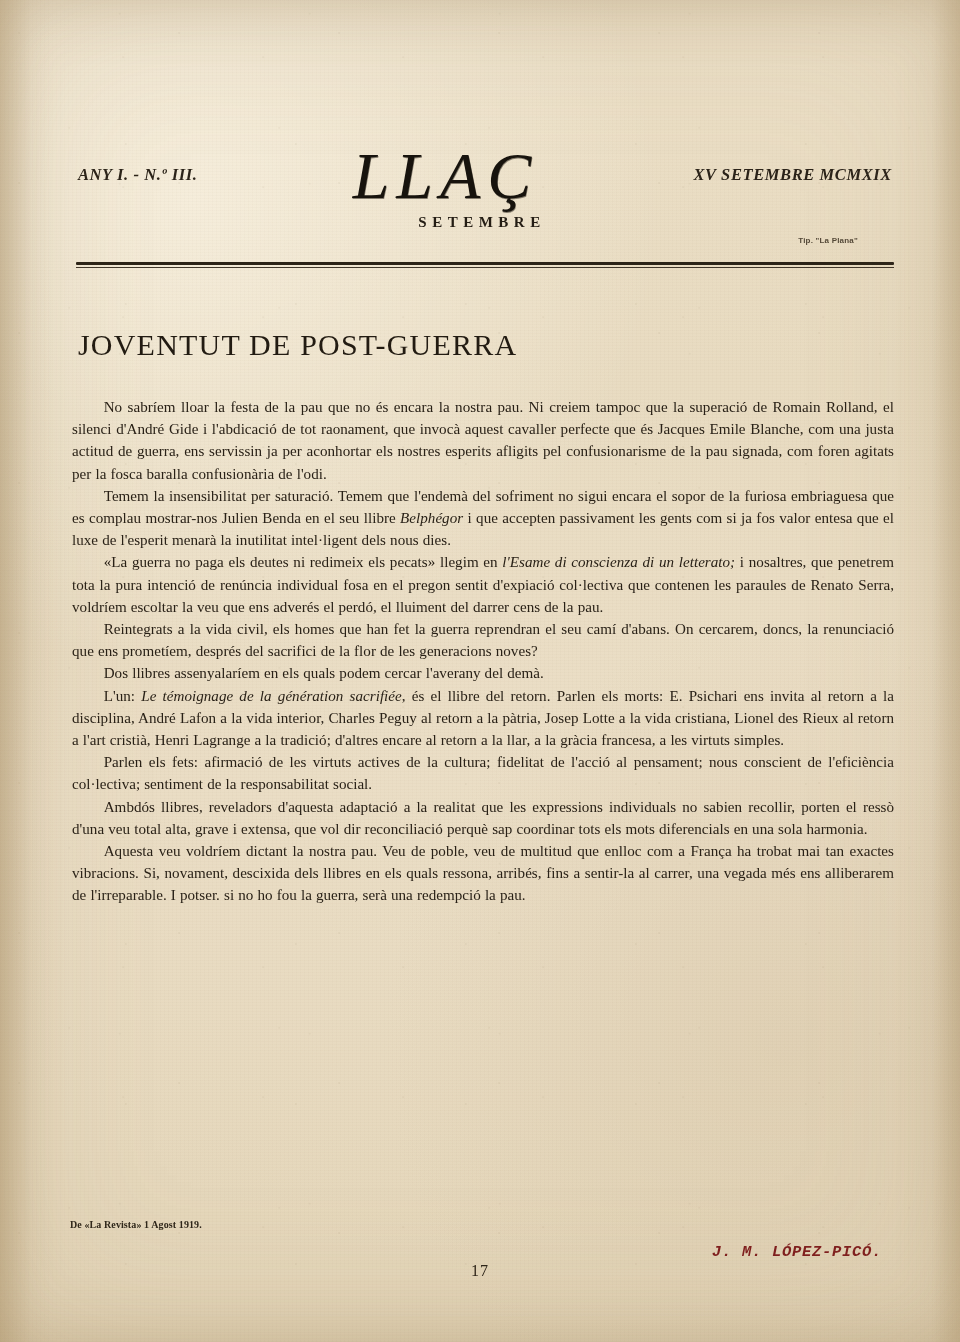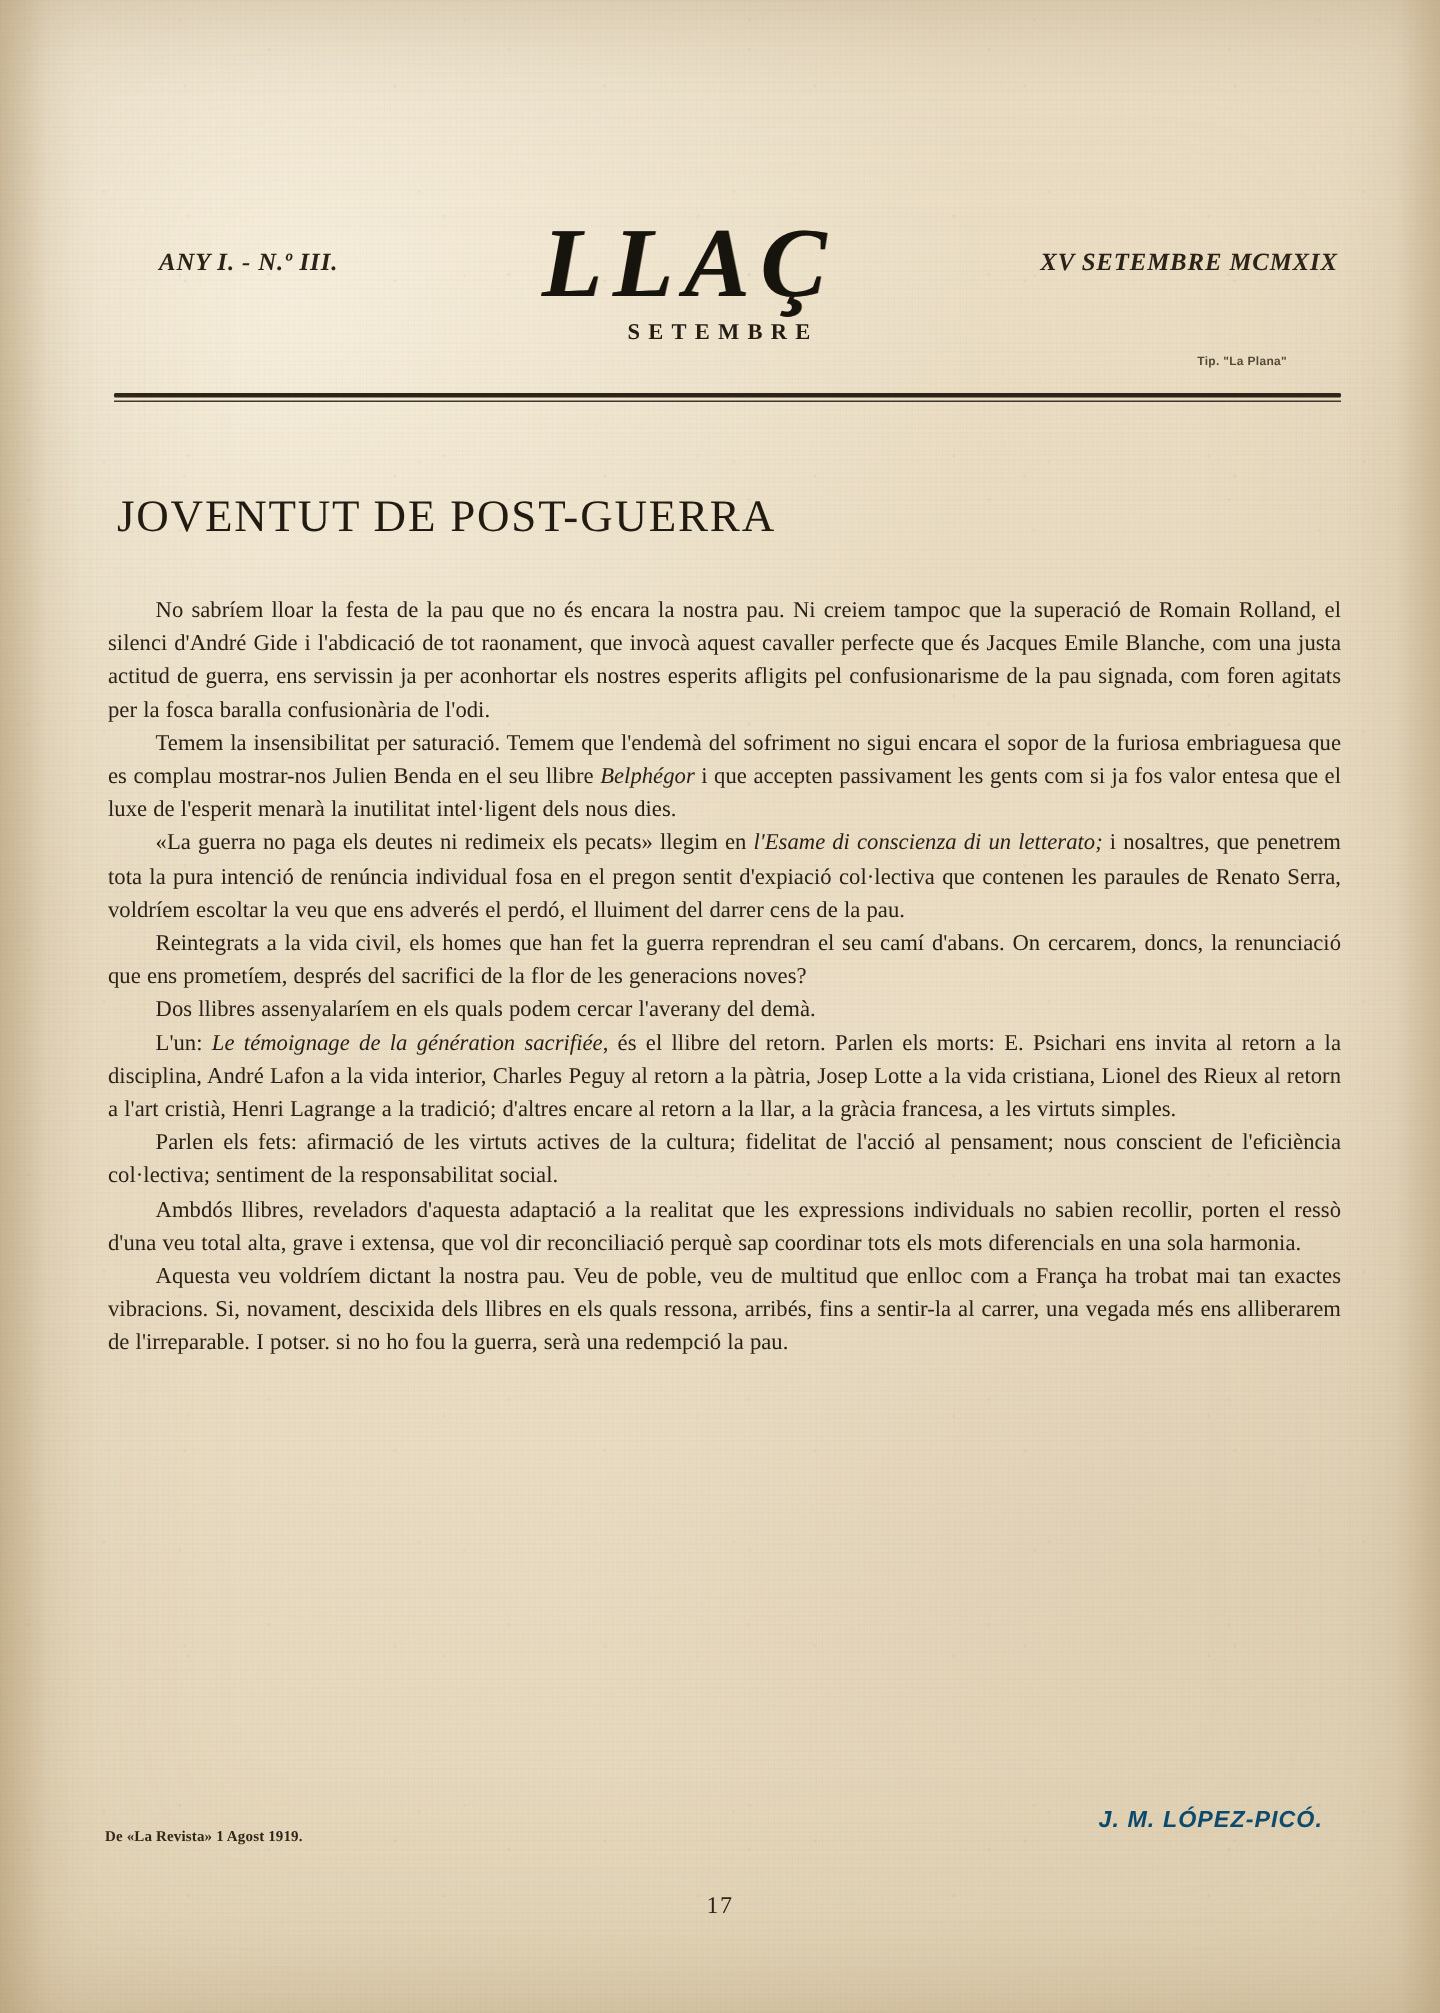--- a/index.html
+++ b/index.html
@@ -67,37 +67,36 @@
     left: 78px;
     right: 68px;
     top: 140px;
     height: 110px;
   }
   .mast-row {
     display: flex;
     align-items: center;
     justify-content: space-between;
     height: 72px;
-    margin-left: 28px;
   }
   .mast-side {
     font-family: "Liberation Serif", serif;
     font-style: italic;
     font-weight: 700;
     font-size: 16.5px;
     letter-spacing: 0.6px;
     color: #2b2319;
     white-space: nowrap;
     padding-bottom: 2px;
   }
   .mast-side.right { font-size: 16.5px; }
   .mast-title {
     font-family: "Liberation Serif", serif;
     font-style: italic;
-    font-weight: 700;
+    font-weight: 400;
     font-size: 66px;
     letter-spacing: 7px;
     color: #17130d;
     line-height: 1;
     padding: 0 14px;
     white-space: nowrap;
     text-shadow: 0.5px 0.5px 0 rgba(25,20,12,0.5);
   }
   .mast-sub {
     text-align: center;
@@ -171,27 +170,27 @@
     letter-spacing: 0.02px;
     word-spacing: 0.3px;
   }
   .article p i {
     font-style: italic;
   }
 
   .byline {
     position: absolute;
     right: 78px;
-    top: 1205px;
-    font-family: Liberation Sans, sans-serif;
+    top: 1243px;
+    font-family: Liberation Mono, monospace;
     font-style: italic;
     font-weight: 700;
     font-size: 15.5px;
     letter-spacing: 0.7px;
-    color: #0c4a6e;
+    color: #7f1d1d;
     white-space: nowrap;
   }
   .source-note {
     position: absolute;
     left: 70px;
     top: 1219px;
     font-family: "Liberation Serif", serif;
     font-weight: 700;
     font-size: 10px;
     letter-spacing: 0.1px;

